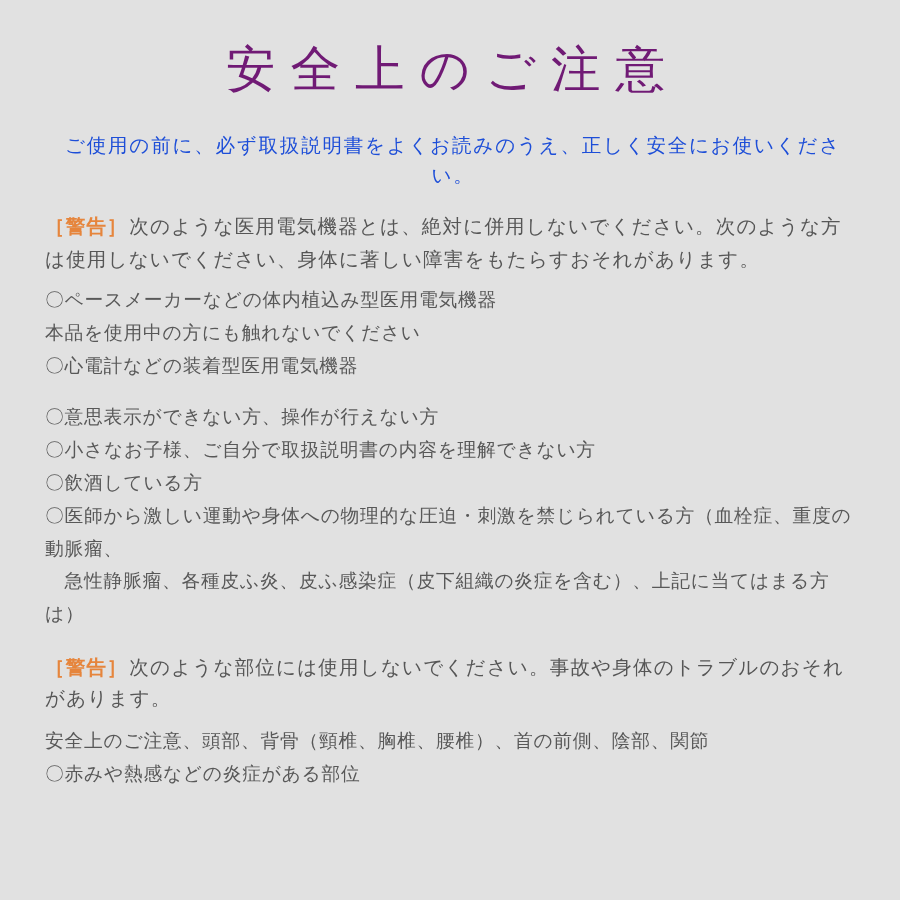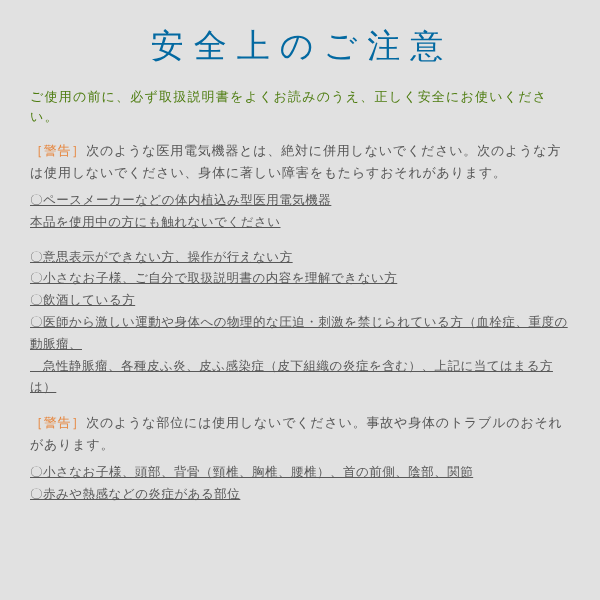--- a/index.html
+++ b/index.html
@@ -15,74 +15,75 @@
     width: 600px; height: 600px;
     padding: 0 26px 0 30px;
   }
   .title {
     margin: 26px 0 0 0;
     font-size: 33px;
     line-height: 40px;
     font-weight: 300;
     letter-spacing: 10px;
     text-align: center;
-    color: #0369a1;
+    color: #701a75;
   }
   .intro {
     margin: 21px 0 0 0;
     font-size: 13px;
     line-height: 20px;
     letter-spacing: 1.2px;
-    color: #4d7c0f;
+    text-align: center;
+    color: #1d4ed8;
   }
   .section { margin-top: 13px; }
   .desc {
     margin: 0 0 7px 0;
     font-size: 13px;
     line-height: 21.5px;
     letter-spacing: 0.8px;
     color: #565656;
   }
   .warn {
-    font-weight: normal;
+    font-weight: bold;
     margin-right: 1px;
   }
   .item {
     margin: 0;
     font-size: 12.5px;
     line-height: 21.8px;
     letter-spacing: 0.5px;
     white-space: pre-line;
     color: #585858;
-    text-decoration: underline;
   }
 </style>
 </head>
 <body style="background: rgb(225, 225, 225);">
 
 <div class="page">
 
   <h1 class="title">安全上のご注意</h1>
 
   <p class="intro">ご使用の前に、必ず取扱説明書をよくお読みのうえ、正しく安全にお使いください。</p>
 
   <section class="section">
     <p class="desc"><span class="warn" style="color: rgb(230, 133, 60);">［警告］</span><span>次のような医用電気機器とは、絶対に併用しないでください。次のような方は使用しないでください、身体に著しい障害をもたらすおそれがあります。</span></p>
     <p class="item">〇ペースメーカーなどの体内植込み型医用電気機器</p>
     <p class="item">本品を使用中の方にも触れないでください</p>
+    <p class="item">〇心電計などの装着型医用電気機器</p>
   </section>
 
   <section class="section">
     <p class="item">〇意思表示ができない方、操作が行えない方</p>
     <p class="item">〇小さなお子様、ご自分で取扱説明書の内容を理解できない方</p>
     <p class="item">〇飲酒している方</p>
     <p class="item">〇医師から激しい運動や身体への物理的な圧迫・刺激を禁じられている方（血栓症、重度の動脈瘤、
 　急性静脈瘤、各種皮ふ炎、皮ふ感染症（皮下組織の炎症を含む）、上記に当てはまる方は）</p>
   </section>
 
   <section class="section">
     <p class="desc"><span class="warn" style="color: rgb(230, 133, 60);">［警告］</span><span>次のような部位には使用しないでください。事故や身体のトラブルのおそれがあります。</span></p>
-    <p class="item">〇小さなお子様、頭部、背骨（頸椎、胸椎、腰椎）、首の前側、陰部、関節</p>
+    <p class="item">安全上のご注意、頭部、背骨（頸椎、胸椎、腰椎）、首の前側、陰部、関節</p>
     <p class="item">〇赤みや熱感などの炎症がある部位</p>
 
   </section>
 
 </div>
 
 </body></html>

